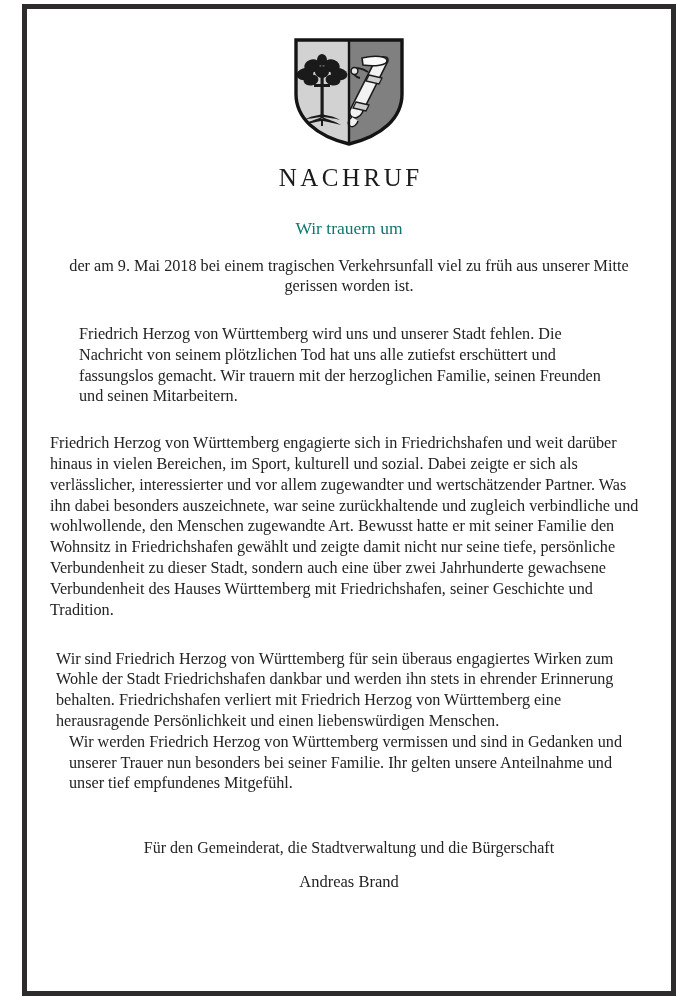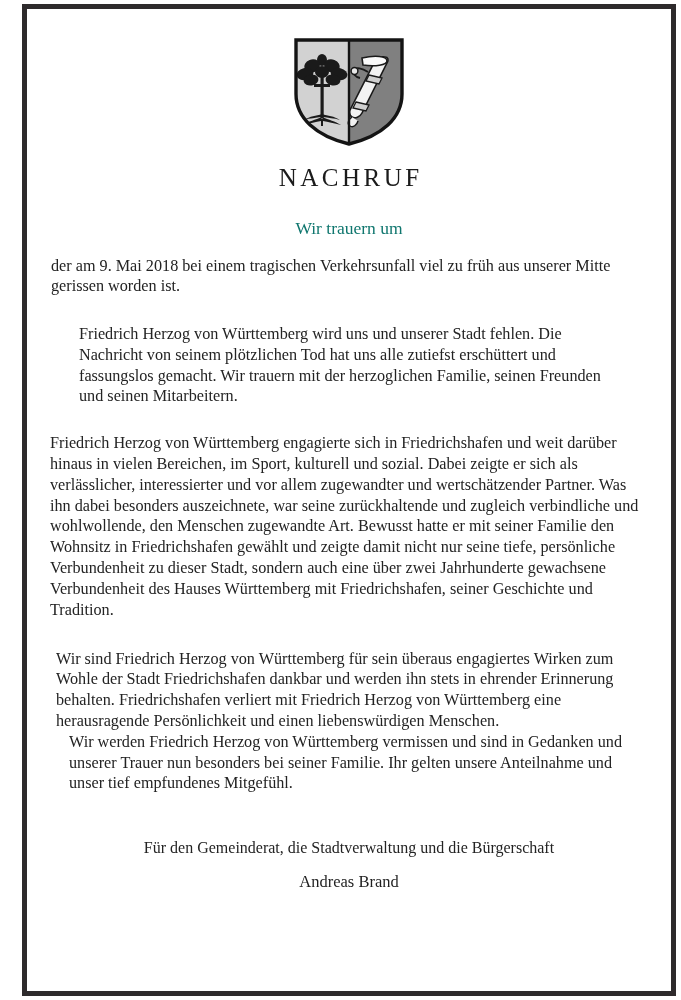--- a/index.html
+++ b/index.html
@@ -75,20 +75,21 @@
     color: #131313;
     white-space: nowrap;
   }
 
   
   .lead {
     margin-top: 18px;
     width: 596px;
     font-size: 16.2px;
     line-height: 1.28;
+    text-align: center;
     color: #232323;
   }
   .para {
     width: 598px;
     font-size: 16.2px;
     line-height: 1.285;
     text-align: left;
     color: #232323;
   }
   .p1 { margin-top: 27px; width: 540px; }

